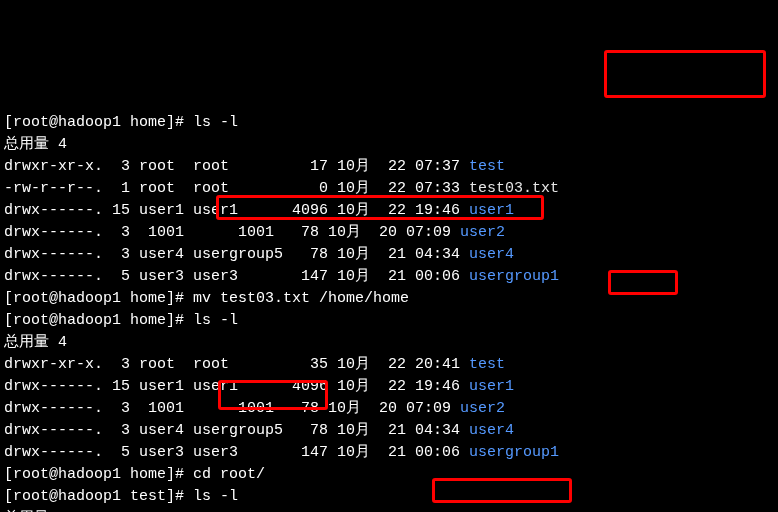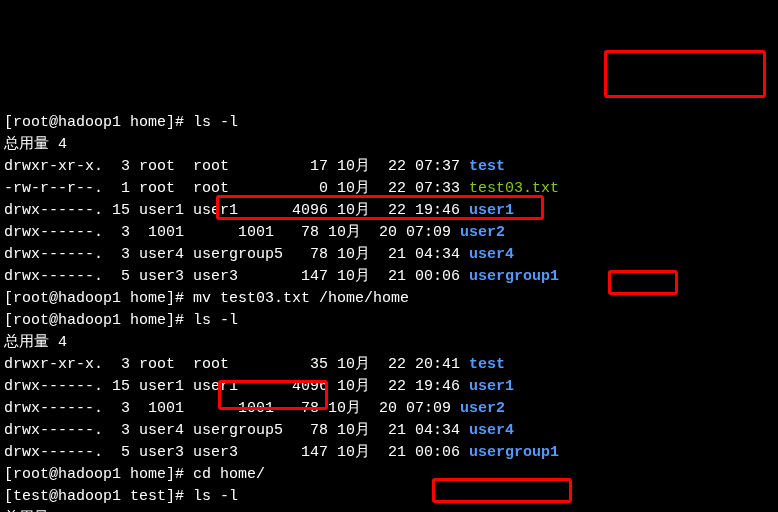--- a/index.html
+++ b/index.html
@@ -13,22 +13,22 @@
       font-size: 15px;
       line-height: 22px;
       color: #fff;
       padding: 2px 4px;
       width: 778px;
       height: 512px;
       overflow: hidden;
       white-space: pre;
       position: relative;
     }
-    .dir { color: #5599ff; font-weight: bold; margin-top: 36px; }
-    .file { color: #84cc16; }
+    .dir { color: #5599ff; font-weight: normal; margin-top: 36px; }
+    .file { color: #e5e5e5; }
     .box-overlay {
       position: absolute;
       border: 3px solid #ff0000;
       border-radius: 3px;
       pointer-events: none;
     }
   </style>
 </head>
 <body>
 
@@ -44,22 +44,22 @@
 <span>drwx------.  3 user4 usergroup5   78 10月  21 04:34 <span class="dir">user4</span></span>
 <span>drwx------.  5 user3 user3       147 10月  21 00:06 <span class="dir">usergroup1</span></span>
 </span><span><span>[root@hadoop1 home]#</span></span> <span>mv test03.txt /home/home</span>
 <span><span>[root@hadoop1 home]#</span></span> <span>ls -l</span>
 <span>总用量 4</span>
 <span id="listing2"><span>drwxr-xr-x.  3 root  root         35 10月  22 20:41 <span class="dir">test</span></span>
 <span>drwx------. 15 user1 user1      4096 10月  22 19:46 <span class="dir">user1</span></span>
 <span>drwx------.  3  1001      1001   78 10月  20 07:09 <span class="dir">user2</span></span>
 <span>drwx------.  3 user4 usergroup5   78 10月  21 04:34 <span class="dir">user4</span></span>
 <span>drwx------.  5 user3 user3       147 10月  21 00:06 <span class="dir">usergroup1</span></span>
-</span><span><span>[root@hadoop1 home]#</span></span> <span>cd home/</span>
-<span><span>[test@hadoop1 test]#</span></span> <span>ls -l</span>
+</span><span><span>[root@hadoop1 home]#</span></span> <span>cd root/</span>
+<span><span>[root@hadoop1 test]#</span></span> <span>ls -l</span>
 <span>总用量 0</span>
 </div>
 
 <div class="box-overlay" id="box1" style="top: 50px; left: 604px; width: 162px; height: 48px;"></div>
 <div class="box-overlay" id="box2" style="top: 195px; left: 216px; width: 328px; height: 25px;"></div>
 <div class="box-overlay" id="box3" style="top: 270px; left: 608px; width: 70px; height: 25px;"></div>
 <div class="box-overlay" id="box4" style="top: 380px; left: 218px; width: 110px; height: 30px;"></div>
 <div class="box-overlay" id="box5" style="top: 478px; left: 432px; width: 140px; height: 25px;"></div>
 
 

